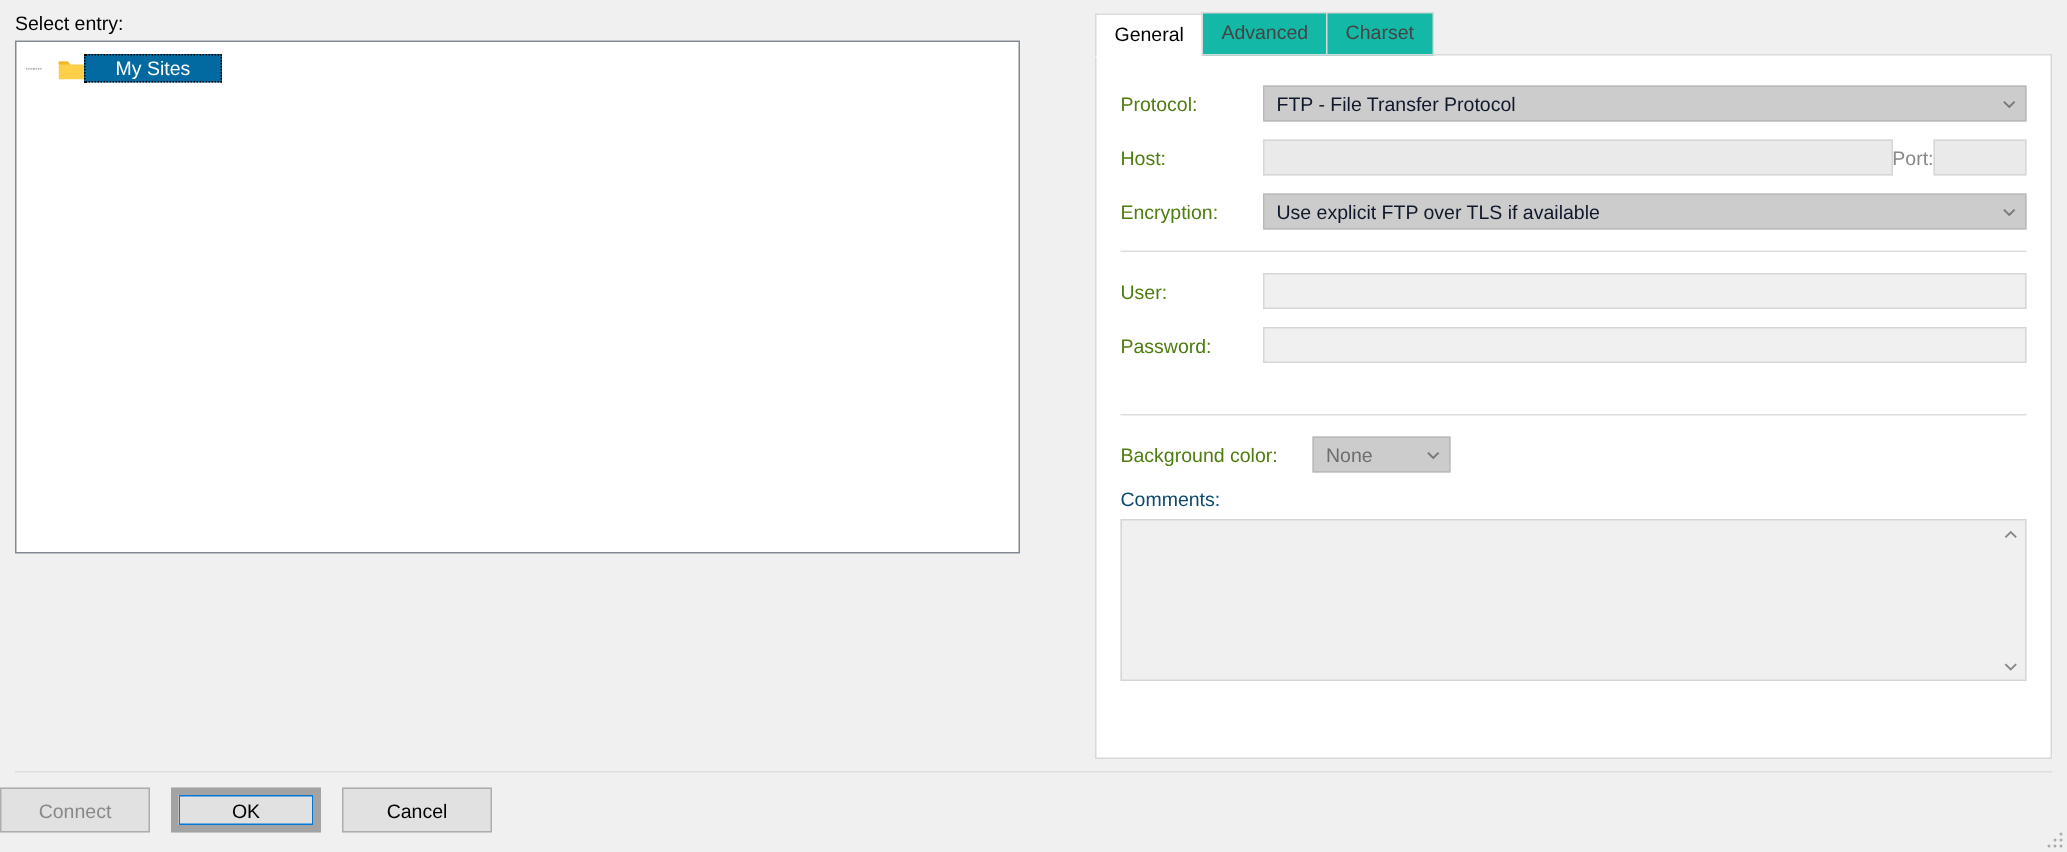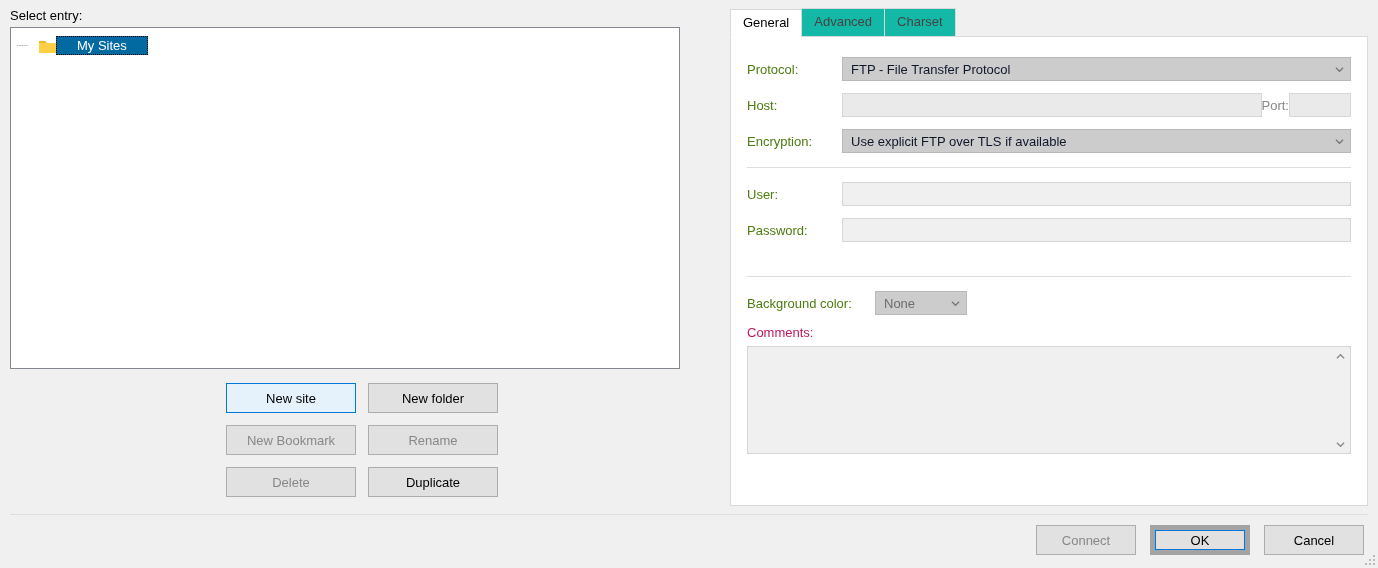--- a/index.html
+++ b/index.html
@@ -30,28 +30,28 @@
   .select { flex: 1; height: 24px; background: #cccccc; border: 1px solid #b9b9b9; padding: 0 8px; display: flex; align-items: center; color: #0f172a; position: relative; }
   .select .chev { position: absolute; right: 6px; color: #777; pointer-events: none; }
   .text-input { flex: 1; height: 24px; background: #eaeaea; border: 1px solid #d6d6d6; }
   .text-input.light { background: #f0f0f0; }
   .host-group { display: flex; flex: 1; align-items: center; }
   .port-label { color: #888; }
   .port-input { width: 62px; height: 24px; background: #eaeaea; border: 1px solid #d6d6d6; }
   .hr { border: none; border-top: 1px solid #ddd; margin: 8px 0; }
   .bg-select { width: 92px; height: 24px; background: #cccccc; border: 1px solid #b9b9b9; padding: 0 8px; display: flex; align-items: center; color: #6d6d6d; position: relative; }
   .bg-select .chev { position: absolute; right: 6px; color: #777; }
-  .comments-label { color: #be185d; margin-top: 4px; margin-bottom: 6px; }
+  .comments-label { color: #0c4a6e; margin-top: 4px; margin-bottom: 6px; }
   .comments-box { width: 100%; height: 108px; background: #f0f0f0; border: 1px solid #d6d6d6; position: relative; }
   .comments-box .scroll-up, .comments-box .scroll-down { position: absolute; right: 3px; width: 14px; height: 14px; color: #777; display: flex; align-items: center; justify-content: center; }
   .comments-box .scroll-up { top: 2px; }
   .comments-box .scroll-down { bottom: 2px; }
 
   .footer-sep { border: none; border-top: 1px solid #ddd; margin: 8px 10px 0 10px; }
-  .footer { display: flex; justify-content: flex-end; gap: 14px; padding: 10px 14px 0 0; }
+  .footer { display: flex; gap: 14px; padding: 10px 14px 0 0; }
   .footer .btn { width: 100px; }
   .footer .btn.default { background: #e1e1e1; border: 5px solid #a3a3a3; box-shadow: inset 0 0 0 1px #0078d7; }
 
   .resize-grip { position: absolute; right: 2px; bottom: 2px; width: 16px; height: 16px; color: #aaa; }
   .chev svg { width: 9px; height: 9px; display: block; }
 </style>
 </head>
 <body>
 
 <div class="main">
@@ -61,28 +61,20 @@
       <div class="tree-row">
         <span class="tree-conn">┈┈</span>
         <span class="folder-icon">
           <svg width="17" height="14" viewBox="0 0 17 14">
               <path d="M0 2 h6 l2 2 h9 v10 h-17 z" fill="#ffcf48"></path>
               <path d="M0 2 h6 l2 2 h-8 z" fill="#f0b829"></path>
             </svg>
         </span>
         <span class="tree-label">My Sites</span>
       </div>
-    </div>
-    <div class="btn-grid">
-      <button class="btn highlight">New site</button>
-      <button class="btn">New folder</button>
-      <button class="btn disabled" disabled="">New Bookmark</button>
-      <button class="btn disabled" disabled="">Rename</button>
-      <button class="btn disabled" disabled="">Delete</button>
-      <button class="btn">Duplicate</button>
     </div>
   </div>
 
   <div class="right-pane">
     <div class="tabs">
       <div class="tab active">General</div>
       <div class="tab">Advanced</div>
       <div class="tab">Charset</div>
     </div>
     <div class="tab-panel">

